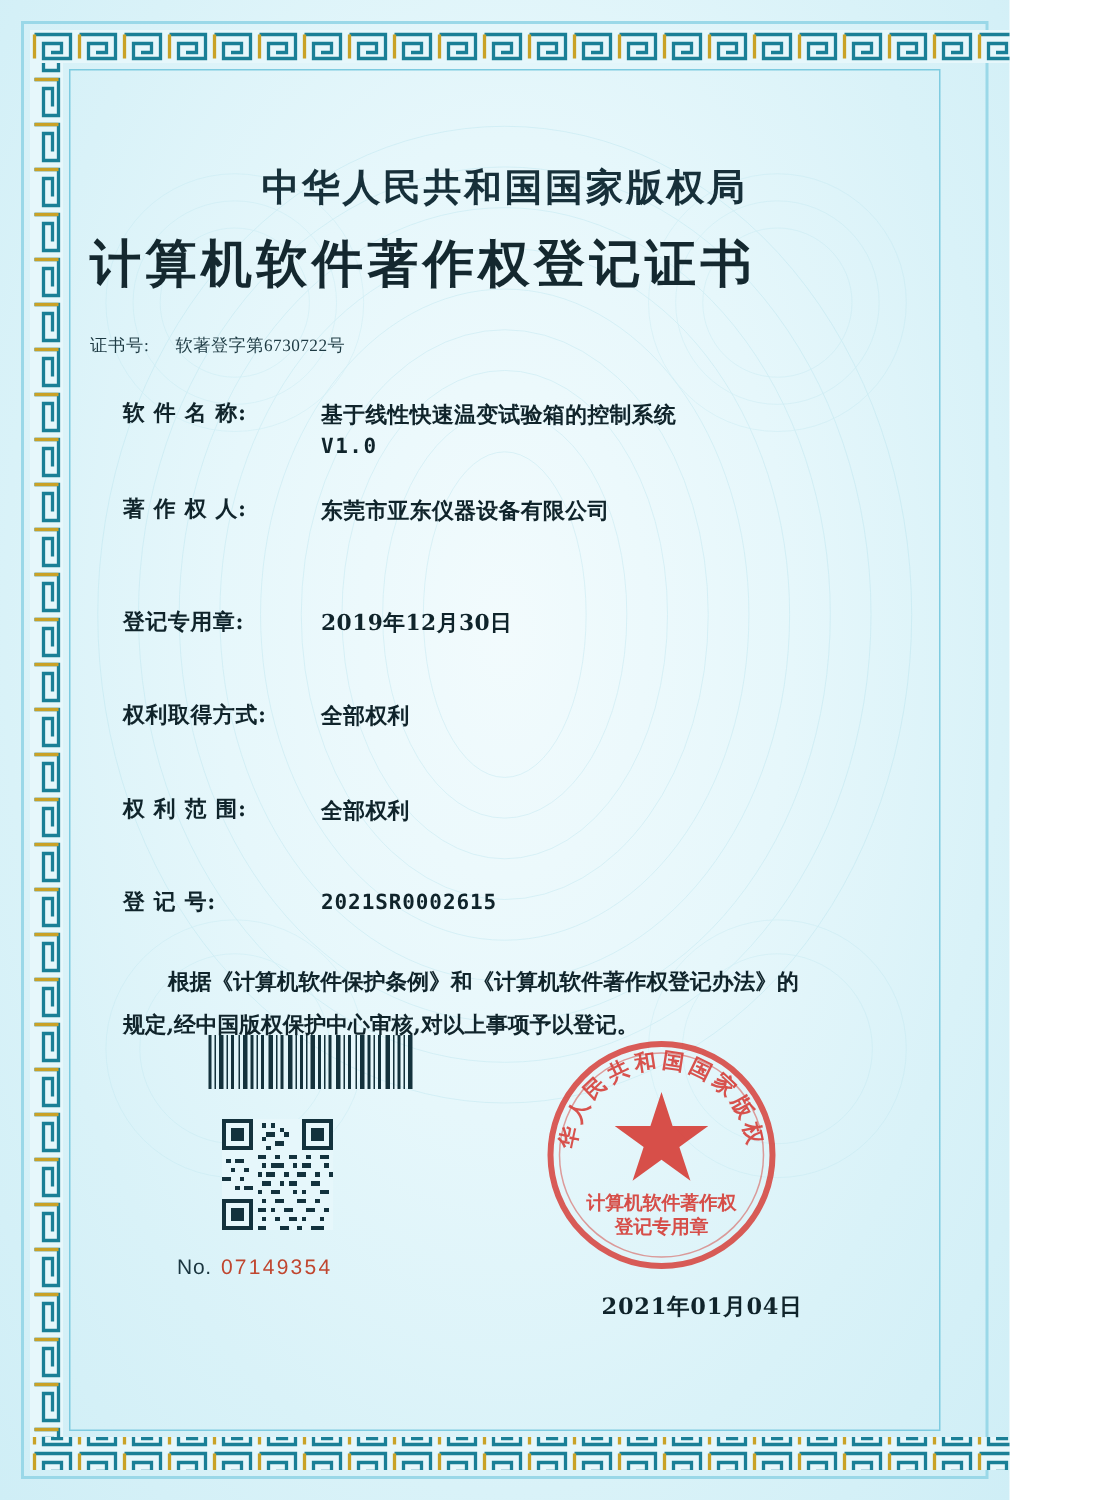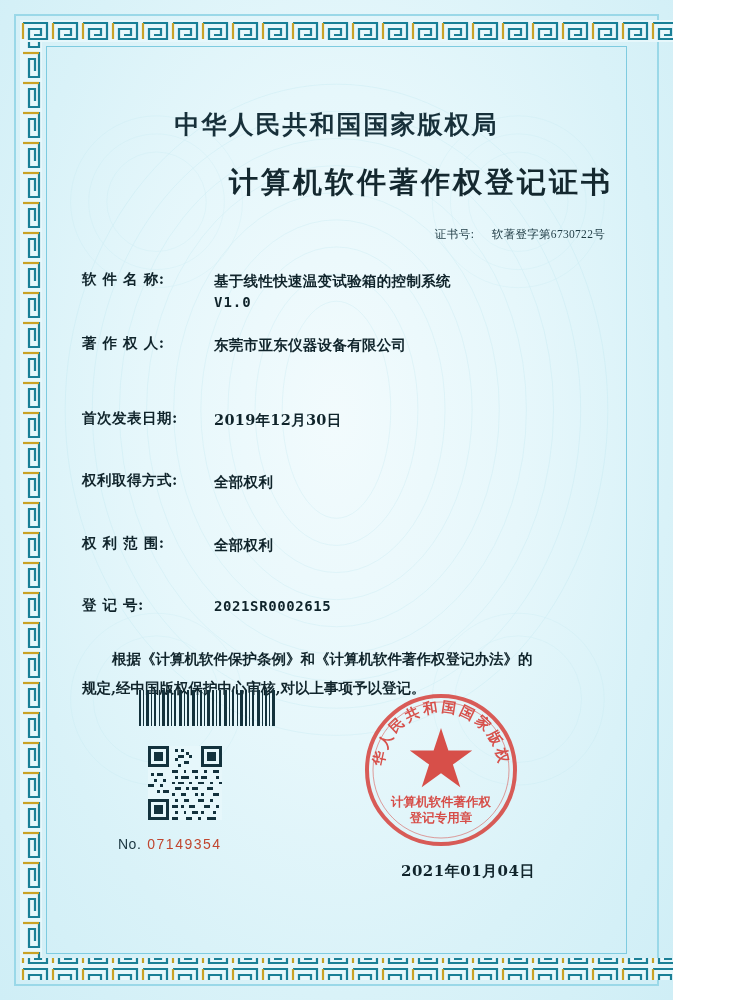--- a/index.html
+++ b/index.html
@@ -81,31 +81,30 @@
     text-align: center;
     font-family: "DejaVu Serif", serif;
     font-size: 25px;
     font-weight: bold;
     letter-spacing: 2px;
     color: #17303a;
     margin-top: 48px;
   }
 
   .title-sub {
-    text-align: right;
-    font-family: "DejaVu Serif", serif;
-    font-size: 29px;
+    text-align: left;
+    font-family: "DejaVu Serif", serif;
+    font-size: 34px;
     font-weight: bold;
     letter-spacing: 3px;
     color: #14282f;
-    margin-top: 22px;
+    margin-top: 12px;
   }
 
   .cert-no {
-    text-align: right;
     font-size: 11.5px;
     color: #1d3a43;
     margin-top: 24px;
     padding-right: 8px;
     letter-spacing: 0.4px;
   }
   .cert-no .label { letter-spacing: 0.5px; }
   .cert-no .value { margin-left: 14px; letter-spacing: 0.3px; }
 
   .fields {
@@ -293,21 +292,21 @@
           <span class="line2">V1.0</span>
         </div>
       </div>
 
       <div class="field-row gap-xl">
         <div class="field-label">著 作 权 人:</div>
         <div class="field-value">东莞市亚东仪器设备有限公司</div>
       </div>
 
       <div class="field-row gap-lg">
-        <div class="field-label">首次发表日期:</div>
+        <div class="field-label">登记专用章:</div>
         <div class="field-value">2019年12月30日</div>
       </div>
 
 
       <div class="field-row gap-lg">
         <div class="field-label">权利取得方式:</div>
         <div class="field-value">全部权利</div>
       </div>
 
       <div class="field-row gap-lg">

